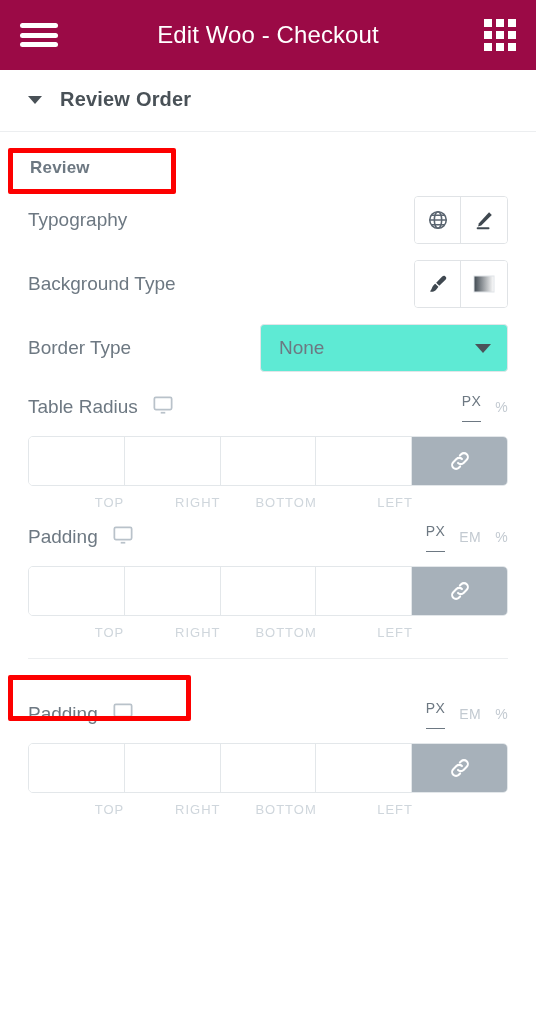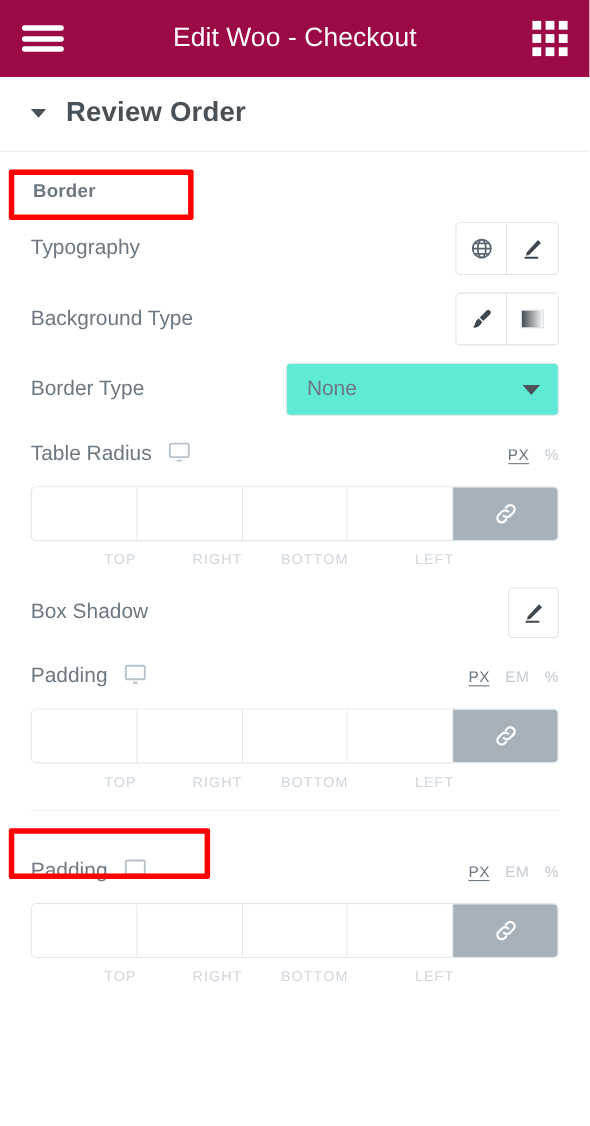--- a/index.html
+++ b/index.html
@@ -83,21 +83,21 @@
     padding: 18px 28px 20px 28px;
     border-bottom: 1px solid #eceef0;
   }
   .caret-down {
     width: 0; height: 0;
     border-left: 7px solid transparent;
     border-right: 7px solid transparent;
     border-top: 8px solid #495157;
   }
   .accordion-title {
-    font-size: 25px;
+    font-size: 20px;
     font-weight: bold;
     color: #495157;
     letter-spacing: 0.2px;
   }
 
   
   .section { padding: 0 28px; }
 
   .section-heading-wrap {
     position: relative;
@@ -203,21 +203,21 @@
   }
   .unit {
     font-size: 14px;
     color: #c3cad1;
     cursor: pointer;
     letter-spacing: 0.4px;
   }
   .unit.active {
     color: #6d7882;
     border-bottom: 1px solid #6d7882;
-    padding-bottom: 0;
+    padding-bottom: 12px;
   }
 
   
   .dims { padding-top: 2px; }
   .dims-inputs {
     display: flex;
     border: 1px solid #e3e7ea;
     border-radius: 5px;
     overflow: hidden;
     height: 50px;
@@ -294,21 +294,21 @@
   </div>
 
   <div class="accordion">
     <div class="caret-down"></div>
     <div class="accordion-title">Review Order</div>
   </div>
 
   <div class="section">
 
     <div class="section-heading-wrap">
-      <div class="section-heading">Border</div>
+      <div class="section-heading">Review</div>
       <div class="redbox table-box"></div>
     </div>
 
     <div class="row">
       <div class="row-label">Typography</div>
       <div class="btn-group">
         <div class="gbtn">
           <svg width="22" height="22" viewBox="0 0 24 24" fill="none" stroke="#5a6570" stroke-width="1.7">
             <circle cx="12" cy="12" r="9"></circle>
             <ellipse cx="12" cy="12" rx="4" ry="9"></ellipse>
@@ -396,29 +396,20 @@
       </div>
       <div class="dims-labels">
         <span>TOP</span>
         <span>RIGHT</span>
         <span>BOTTOM</span>
         <span>LEFT</span>
         <span class="spacer"></span>
       </div>
     </div>
 
-    <div class="row" style="margin-top:10px;">
-      <div class="row-label">Box Shadow</div>
-      <div class="icon-btn-single">
-        <svg width="22" height="22" viewBox="0 0 24 24" fill="none" stroke="#3f4850" stroke-width="2" stroke-linecap="round">
-          <path d="M17.5 3.5 L20.5 6.5 L9 18 L5.5 19 L6.5 15.5 Z" fill="#3f4850" stroke="none"></path>
-          <line x1="5" y1="21" x2="17" y2="21" stroke-width="2"></line>
-        </svg>
-      </div>
-    </div>
 
     <div class="row">
       <div class="row-label-group">
         <span class="row-label">Padding</span>
         <span>
           <svg width="22" height="20" viewBox="0 0 24 22" fill="none" stroke="#b9c2ca" stroke-width="1.9">
             <rect x="2.5" y="2.5" width="19" height="13.5" rx="1.6"></rect>
             <line x1="9.5" y1="19.5" x2="14.5" y2="19.5"></line>
           </svg>
         </span>

